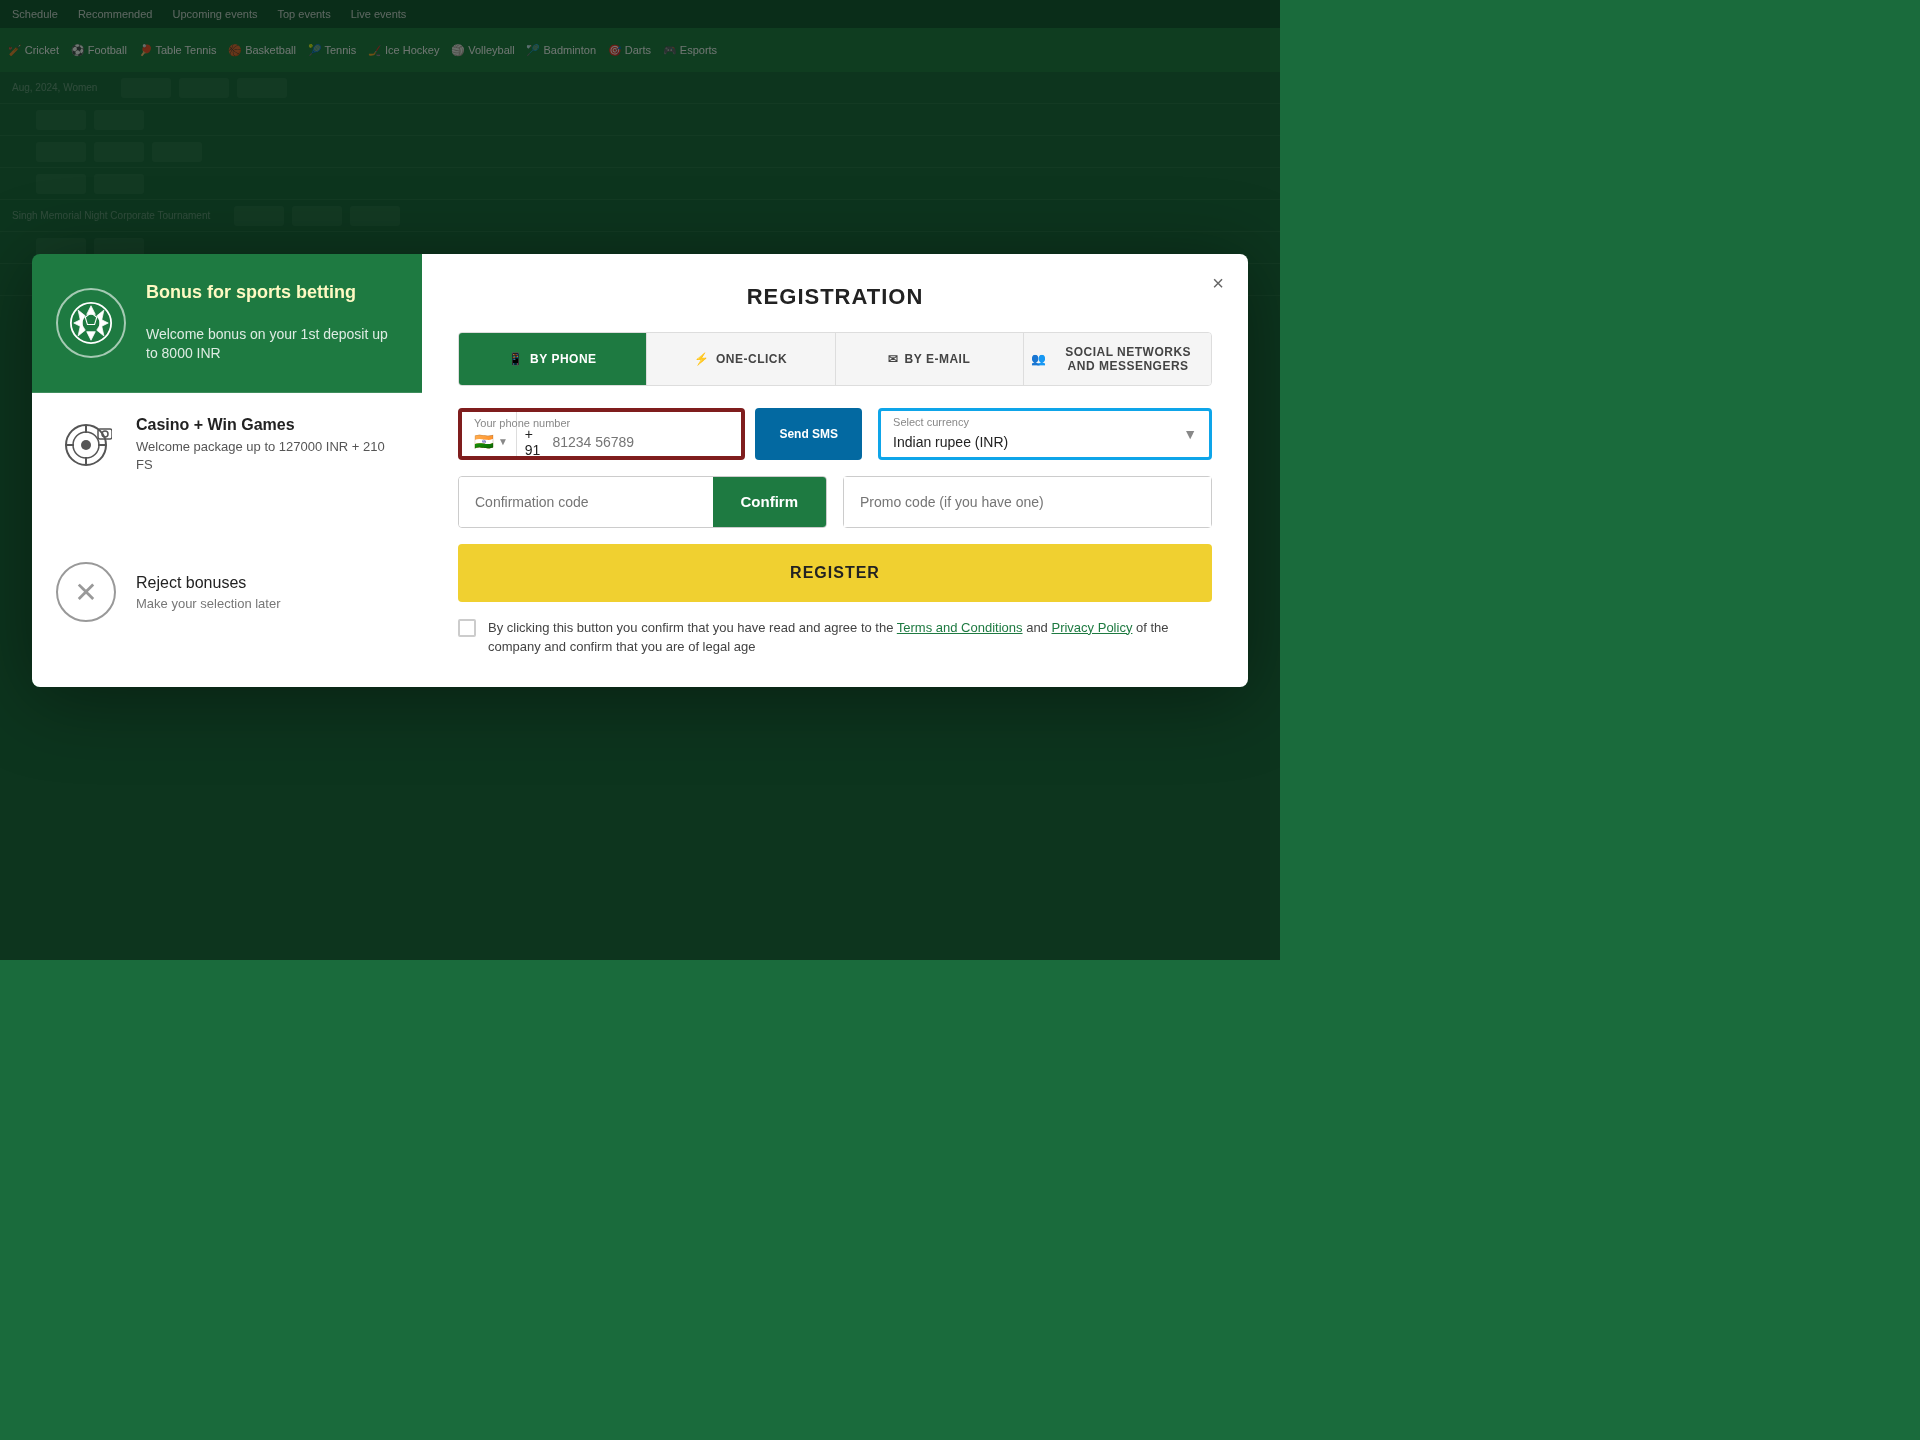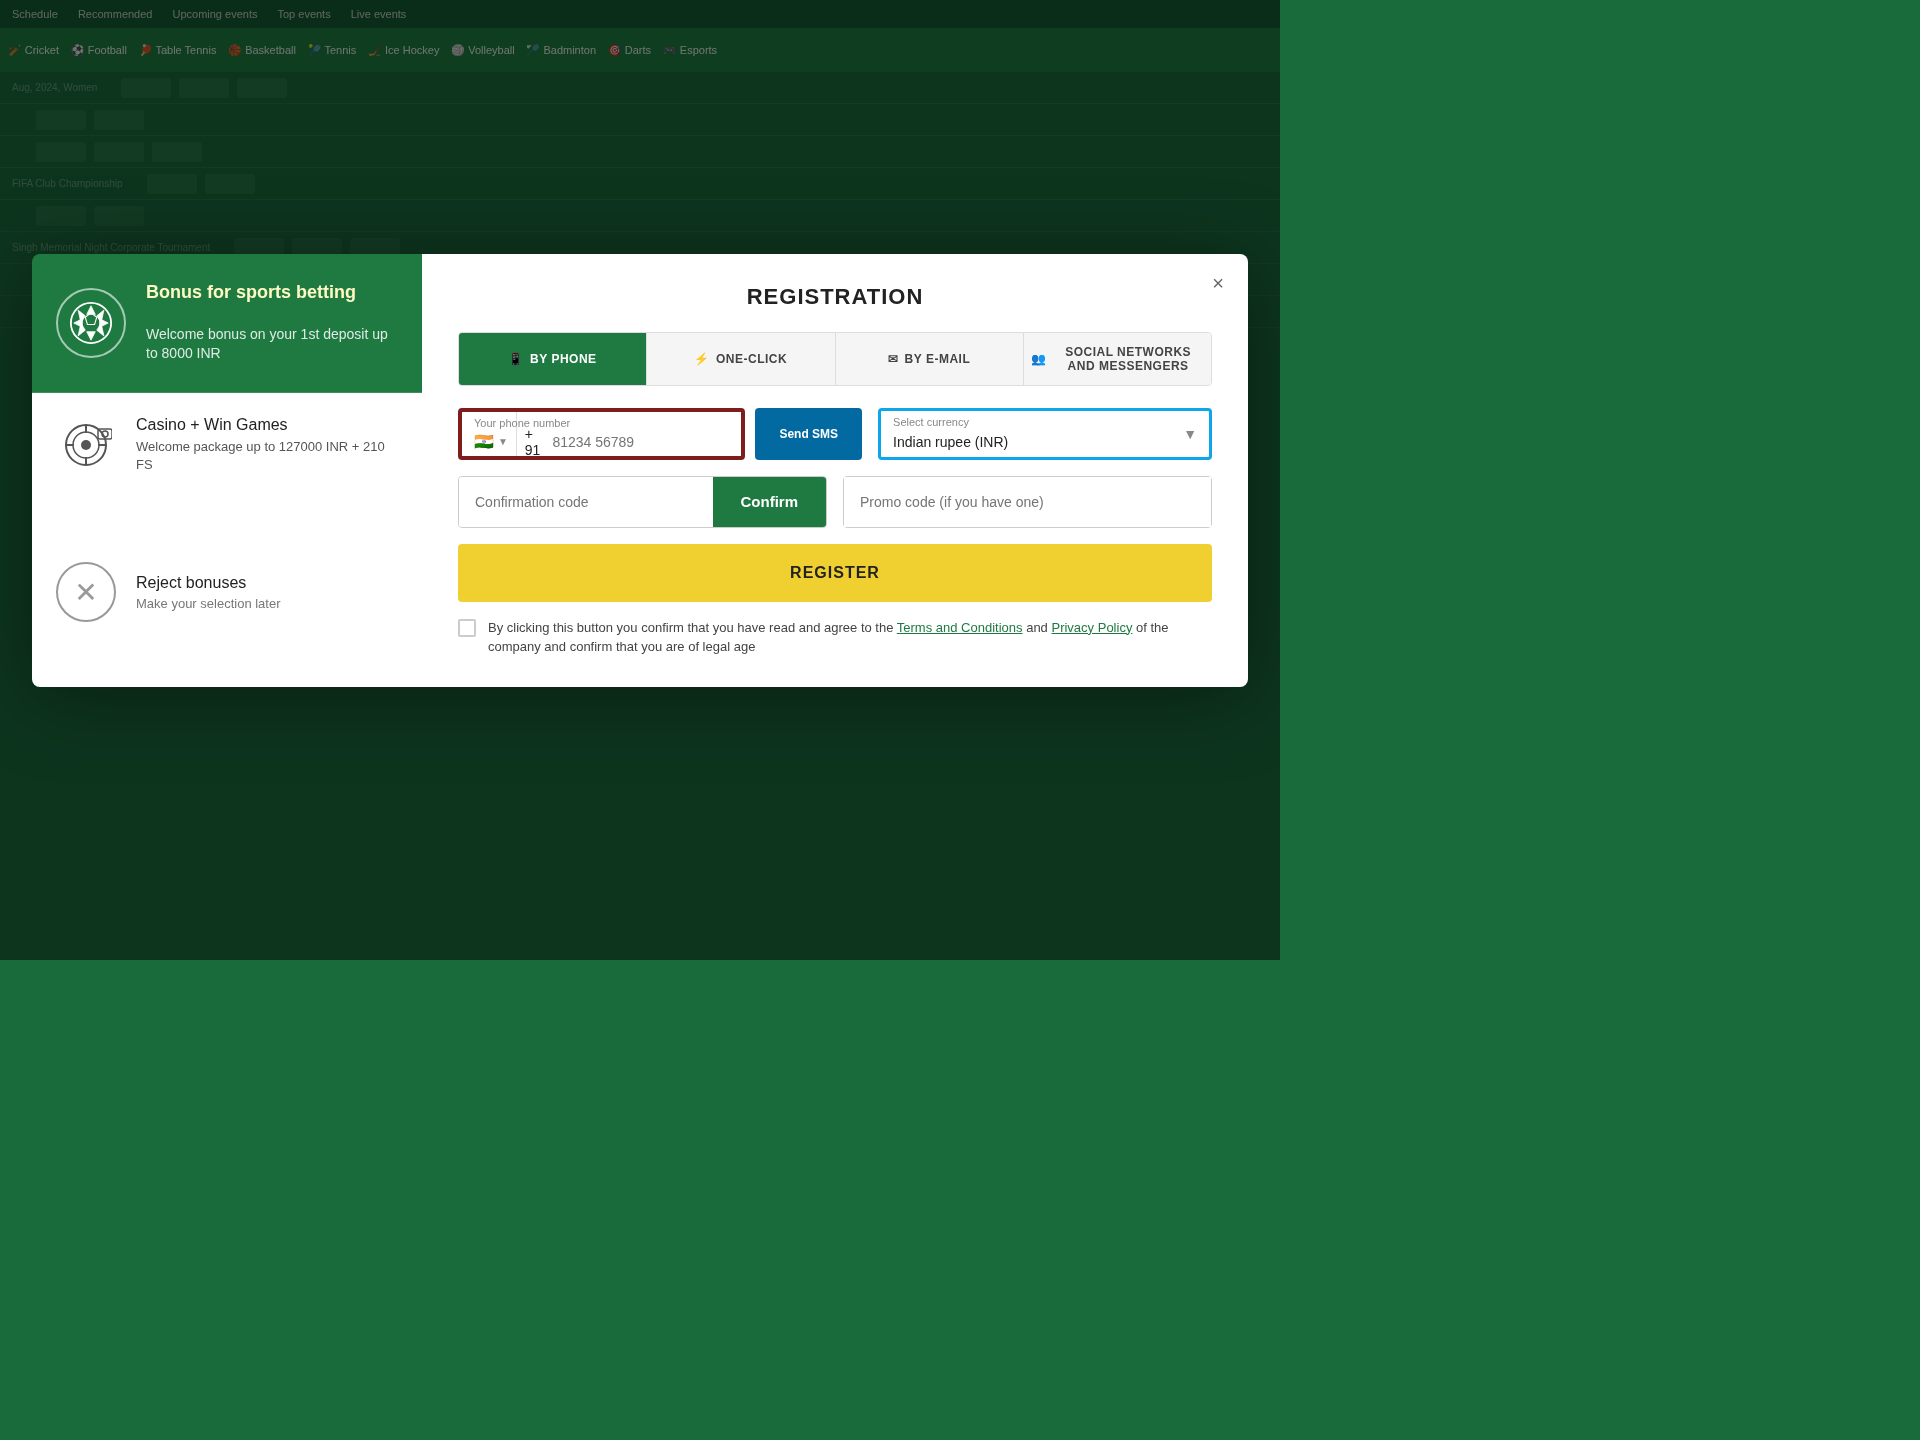--- a/index.html
+++ b/index.html
@@ -166,21 +166,21 @@
       min-width: 60px;
       display: flex;
       align-items: center;
       justify-content: center;
       font-size: 28px;
     }
 
     .bonus-casino-text .title {
       color: #222;
       font-size: 16px;
-      font-weight: normal;
+      font-weight: bold;
       margin-bottom: 4px;
     }
 
     .bonus-casino-text .desc {
       color: #555;
       font-size: 13px;
       line-height: 1.4;
     }
 
     .bonus-reject-item {
@@ -542,25 +542,20 @@
         <div class="bg-cell"></div>
         <div class="bg-cell"></div>
       </div>
     <div class="bg-table-row">
         <span></span>
         <div class="bg-cell"></div>
         <div class="bg-cell"></div>
         <div class="bg-cell"></div>
       </div>
     <div class="bg-table-row">
-        <span>FIFA Club Championship</span>
-        <div class="bg-cell"></div>
-        <div class="bg-cell"></div>
-      </div>
-    <div class="bg-table-row">
         <span></span>
         <div class="bg-cell"></div>
         <div class="bg-cell"></div>
       </div>
     <div class="bg-table-row">
         <span>Singh Memorial Night Corporate Tournament</span>
         <div class="bg-cell"></div>
         <div class="bg-cell"></div>
         <div class="bg-cell"></div>
       </div>

